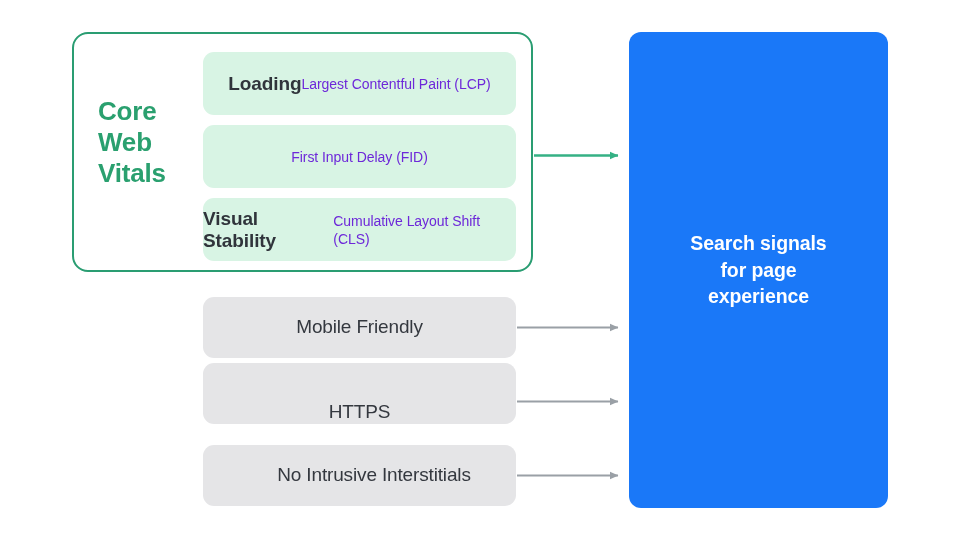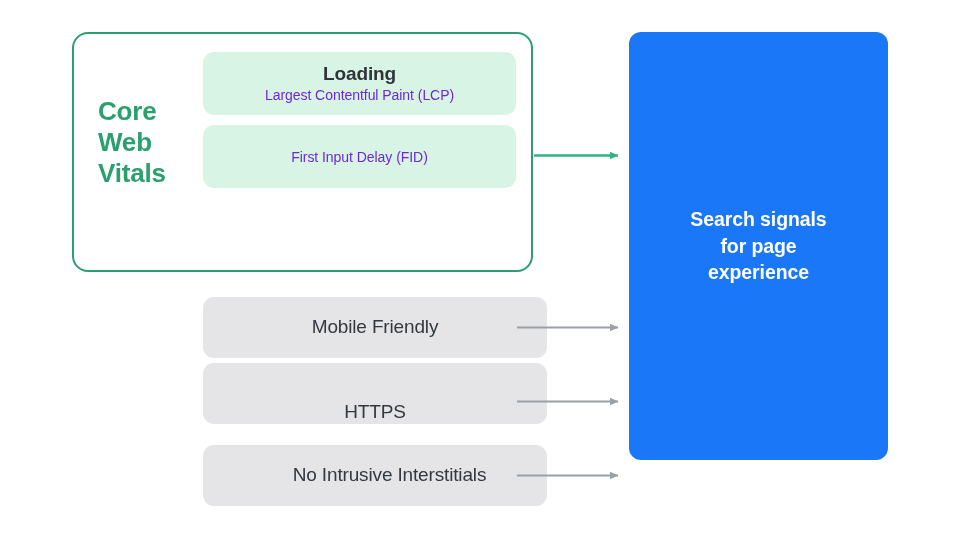--- a/index.html
+++ b/index.html
@@ -50,21 +50,20 @@
   
   .vital-card {
     position: absolute;
     left: 203px;
     width: 313px;
     height: 63px;
     background: #d8f4e4;
     border-radius: 11px;
     box-sizing: border-box;
     display: flex;
-    flex-direction: column;
     align-items: center;
     justify-content: center;
   }
   .vital-card.v0 { top: 52px; }
   .vital-card.v1 { top: 125px; }
   .vital-card.v2 { top: 198px; }
 
   .vital-title {
     color: #30343b;
     font-size: 19px;
@@ -78,21 +77,21 @@
     font-weight: normal;
     line-height: 1.3;
     margin-top: 1px;
     letter-spacing: -0.05px;
   }
 
   
   .signal-box {
     position: absolute;
     left: 203px;
-    width: 344px;
+    width: 313px;
     height: 61px;
     background: #e5e5e7;
     border-radius: 11px;
     display: flex;
     align-items: center;
     justify-content: center;
     box-sizing: border-box;
   }
   .signal-box.s0 { top: 297px; }
   .signal-box.s1 { top: 363px; align-items: flex-end; }
@@ -105,21 +104,21 @@
     letter-spacing: -0.15px;
     line-height: 1.2;
   }
 
   
   .target-box {
     position: absolute;
     left: 629px;
     top: 32px;
     width: 259px;
-    height: 428px;
+    height: 476px;
     background: #1a78f8;
     border-radius: 12px;
     display: flex;
     align-items: center;
     justify-content: center;
     box-sizing: border-box;
   }
   .target-text {
     color: #ffffff;
     font-size: 19.5px;
@@ -155,20 +154,24 @@
 
   <div class="vital-card v0">
     <div class="vital-title">Loading</div>
     <div class="vital-sub">Largest Contentful Paint (LCP)</div>
   </div>
 
   <div class="vital-card v1">
     <div class="vital-sub">First Input Delay (FID)</div>
   </div>
 
+  <div class="vital-card v2">
+    <div class="vital-title">Visual Stability</div>
+    <div class="vital-sub">Cumulative Layout Shift (CLS)</div>
+  </div>
 
   <div class="signal-box s0">
     <div class="signal-label">Mobile Friendly</div>
   </div>
   <div class="signal-box s1">
     <div class="signal-label">HTTPS</div>
   </div>
   <div class="signal-box s2">
     <div class="signal-label">No Intrusive Interstitials</div>
   </div>

